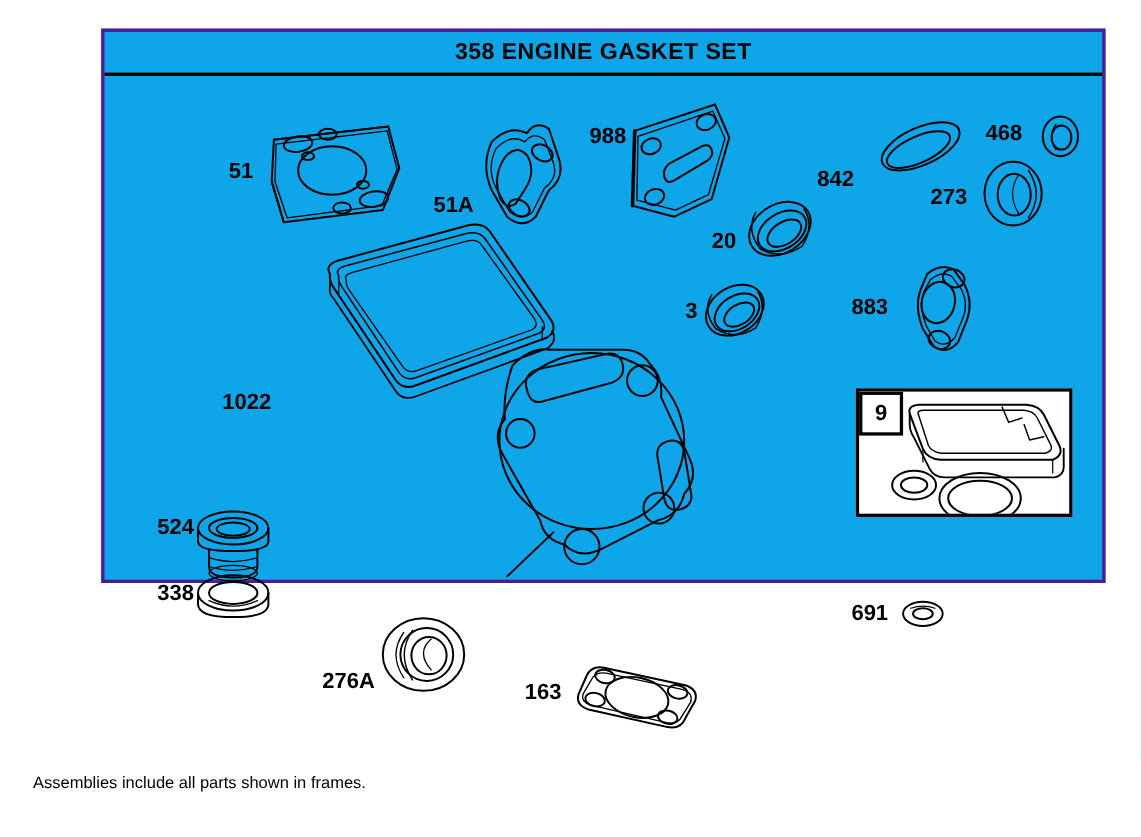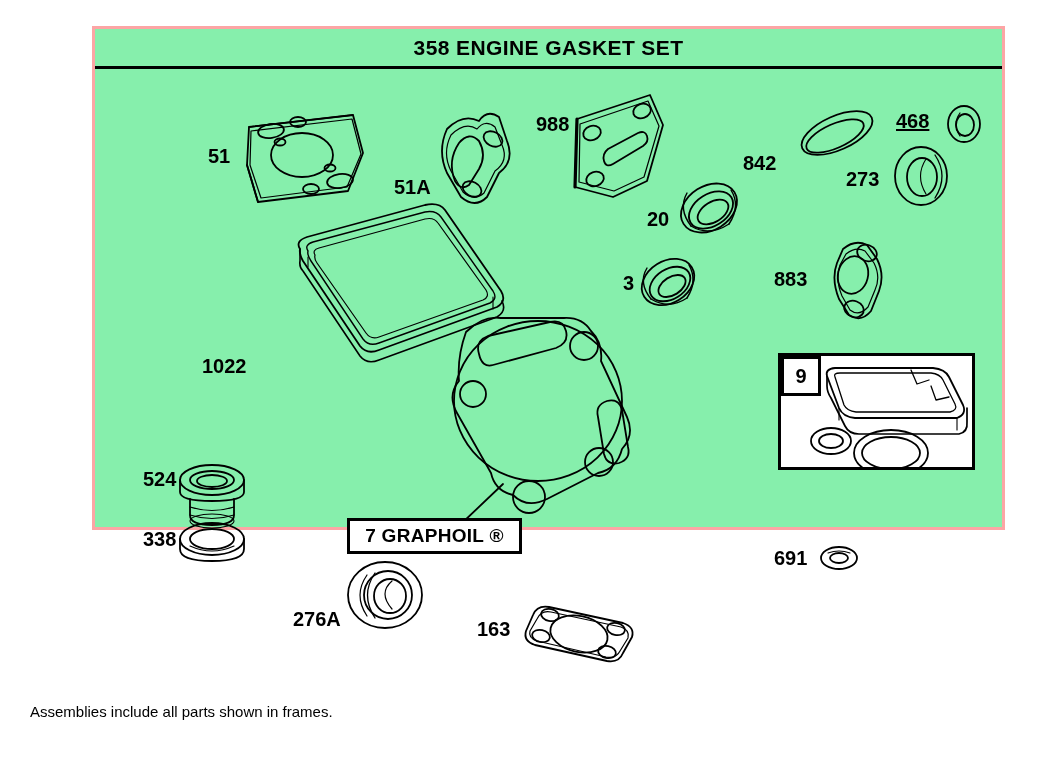--- a/index.html
+++ b/index.html
@@ -1,18 +1,18 @@
 <!DOCTYPE html>
 <html><head>
 <meta charset="utf-8">
 <style>
   html,body{margin:0;padding:0;background:#ffffff;}
   body{width:1037px;height:761px;font-family:"Liberation Sans",sans-serif;color:#000;position:relative;overflow:hidden;}
   #sheet{position:absolute;left:0;top:0;width:1037px;height:761px;}
-  .frame{position:absolute;left:92px;top:26px;width:913px;height:504px;border:3px solid #fca5a5;box-sizing:border-box;background:#86efac;}
+  .frame{position:absolute;left:92px;top:26px;width:913px;height:504px;border:3px solid #4c1d95;box-sizing:border-box;background:#0ea5e9;}
   .title-bar{position:absolute;left:0;top:0;width:100%;height:40px;border-bottom:3px solid #000;box-sizing:border-box;display:flex;align-items:center;justify-content:center;}
   .title-text{font-size:21px;font-weight:bold;letter-spacing:.4px;}
   .canvas{position:absolute;left:0;top:40px;width:100%;height:609px;}
   .canvas svg{position:absolute;left:0;top:0;}
   .lbl{position:absolute;font-size:20px;font-weight:bold;white-space:nowrap;line-height:1;}
   .assy-frame{position:absolute;border:3px solid #000;box-sizing:border-box;background:#fff;}
   .assy-tag{position:absolute;left:-0px;top:-0px;border:3px solid #000;background:#fff;box-sizing:border-box;
             display:flex;align-items:center;justify-content:center;font-size:20px;font-weight:bold;}
   .note-box{position:absolute;border:3px solid #000;background:#fff;box-sizing:border-box;
             display:flex;align-items:center;justify-content:center;font-size:19px;font-weight:bold;letter-spacing:.3px;}
@@ -208,29 +208,26 @@
             <ellipse cx="50" cy="85" rx="12" ry="7"></ellipse>
             <ellipse cx="110" cy="97" rx="37" ry="23"></ellipse>
             <ellipse cx="110" cy="97" rx="29" ry="16"></ellipse>
           </g>
         </svg>
         <div class="assy-tag" style="left:-0px;top:-0px;width:40px;height:40px;">
           <span>9</span>
         </div>
       </div>
 
-      <div class="note-box" style="left:252px;top:449px;width:175px;height:36px;">
-        <span>7 GRAPHOIL ®</span>
-      </div>
 
       <div class="lbl" style="left:113px;top:77px;">51</div>
       <div class="lbl" style="left:299px;top:108px;">51A</div>
       <div class="lbl" style="left:441px;top:45px;">988</div>
       <div class="lbl" style="left:648px;top:64px;margin-top:20px;">842</div>
-      <div class="lbl" style="left:801px;top:42px;text-decoration:underline;">468</div>
+      <div class="lbl" style="left:801px;top:42px;">468</div>
       <div class="lbl" style="left:751px;top:100px;">273</div>
       <div class="lbl" style="left:552px;top:140px;">20</div>
       <div class="lbl" style="left:528px;top:204px;">3</div>
       <div class="lbl" style="left:679px;top:200px;">883</div>
       <div class="lbl" style="left:107px;top:243px;margin-top:44px;">1022</div>
       <div class="lbl" style="left:48px;top:400px;">524</div>
       <div class="lbl" style="left:48px;top:460px;">338</div>
       <div class="lbl" style="left:198px;top:540px;">276A</div>
       <div class="lbl" style="left:382px;top:550px;">163</div>
       <div class="lbl" style="left:679px;top:479px;">691</div>

